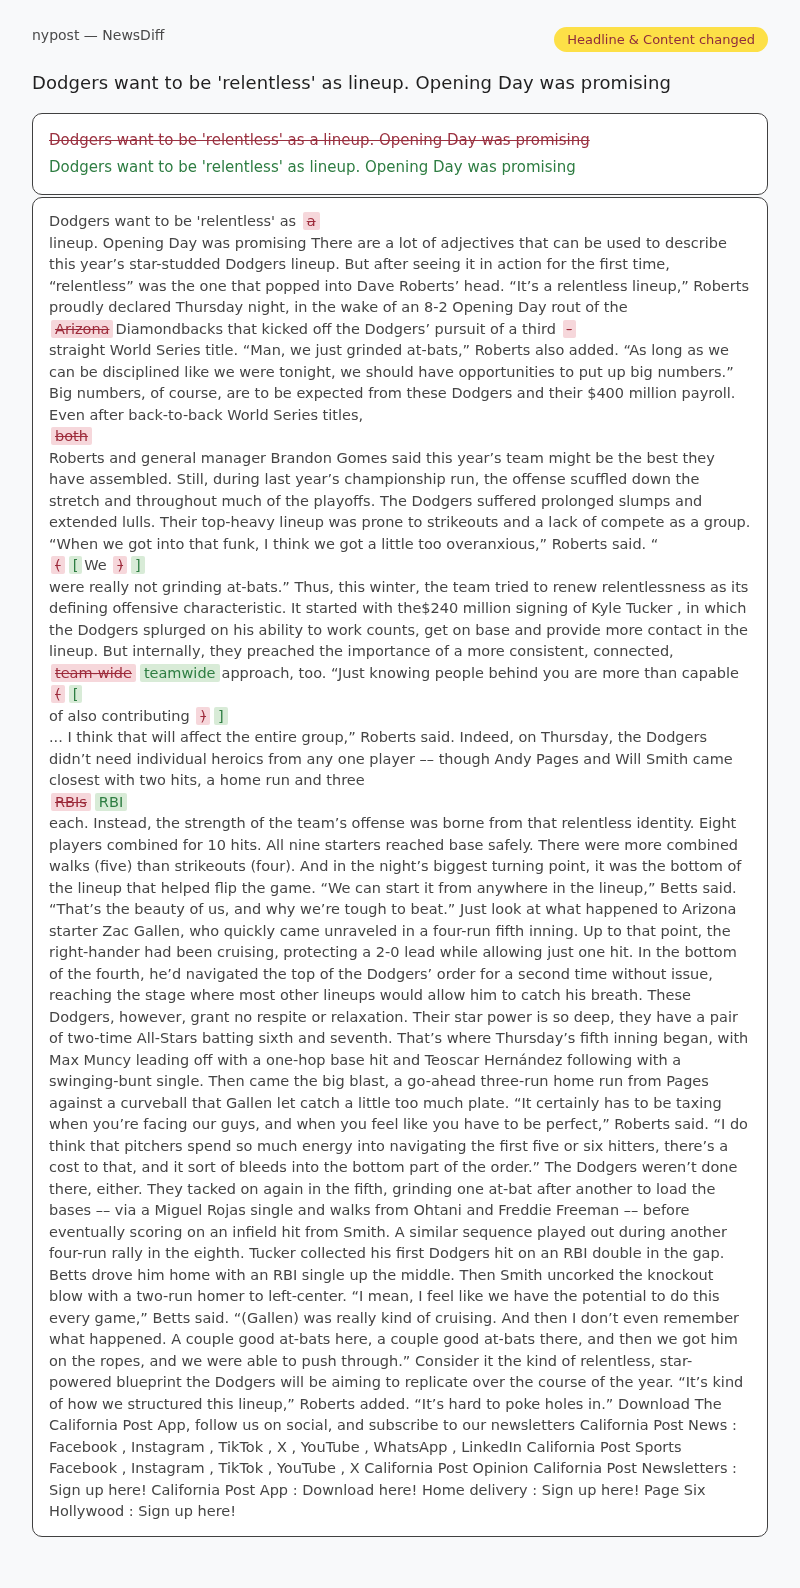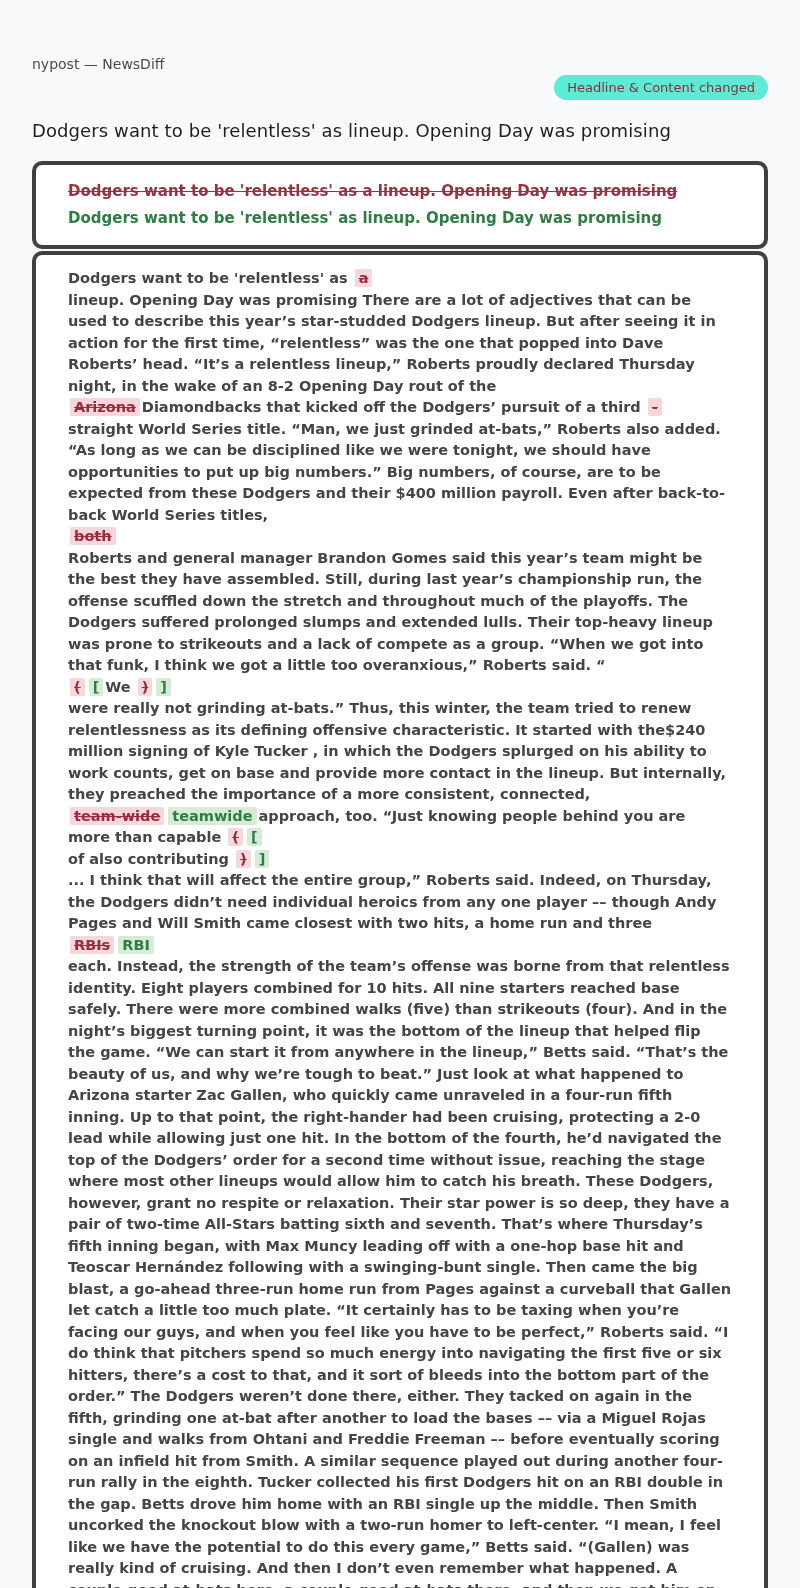--- a/index.html
+++ b/index.html
@@ -7,49 +7,46 @@
   body {
     width: 800px;
     min-height: 1588px;
     font-family: "DejaVu Sans", "Liberation Sans", sans-serif;
     color: #454545;
   }
   .wrap { padding: 27px 32px 0 32px; }
 
   .header-row {
     display: flex;
-    align-items: center;
     justify-content: space-between;
   }
   .source-label { font-size: 14px; color: #4a4a4a; }
   .badge {
-    background: #5eead4;
+    background: #fde047;
     color: #8f2d3c;
     font-size: 13px;
     padding: 5px 13px;
     border-radius: 13px;
     white-space: nowrap;
-    margin-top: 48px;
   }
 
   .page-title {
     margin-top: 20px;
     font-size: 18px;
     font-weight: 500;
     color: #1f1f1f;
     letter-spacing: 0.1px;
   }
 
   .card {
     background: #ffffff;
-    border: 4px solid #404040;
+    border: 1px solid #404040;
     border-radius: 10px;
     margin-top: 20px;
-    padding: 13px 32px;
-    font-weight: bold;
+    padding: 13px 16px;
   }
   .headline-card { line-height: 27px; font-size: 15px; }
   .headline-old {
     color: #9a3140;
     text-decoration: line-through;
   }
   .headline-new { color: #2e7d42; }
 
   .article-card {
     margin-top: 2px;

